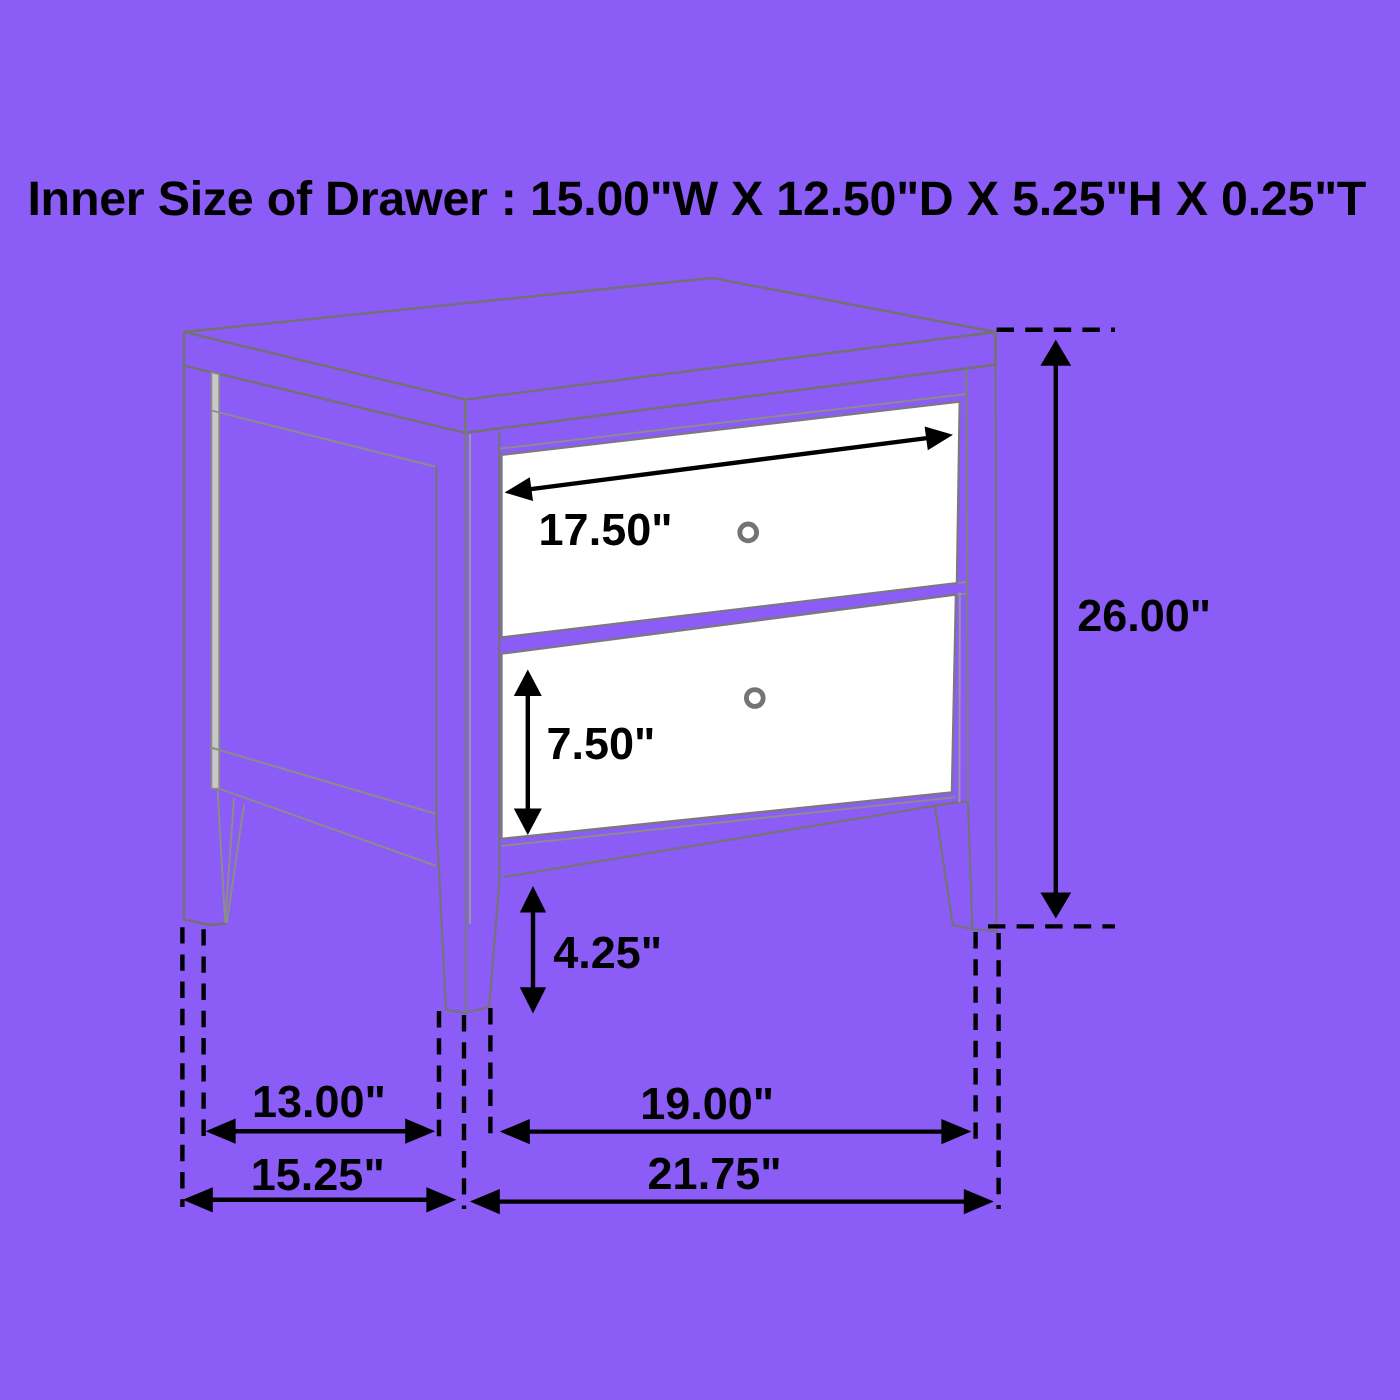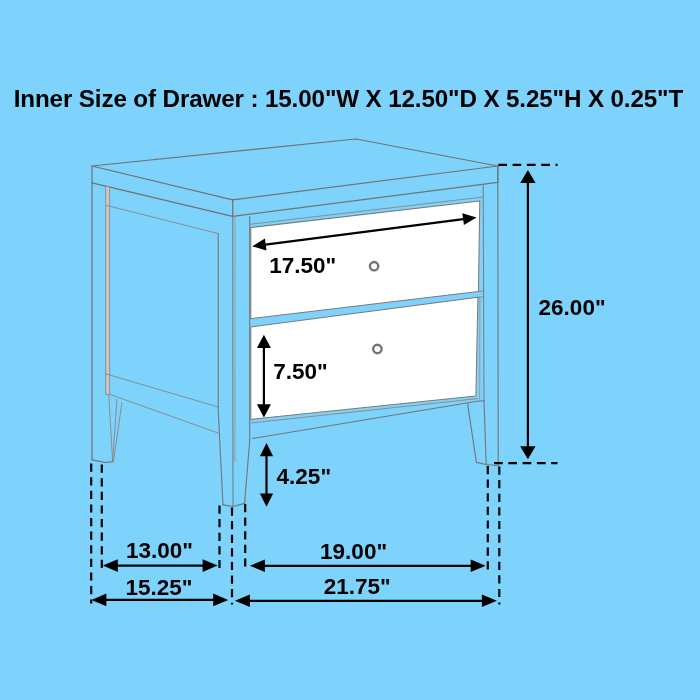--- a/index.html
+++ b/index.html
@@ -1,16 +1,16 @@
 <!DOCTYPE html>
 <html><head>
 <meta charset="utf-8">
 <style>
   html,body{margin:0;padding:0;background:#ffffff;}
-  .page{position:relative;width:700px;height:700px;background:#7dd3fc;overflow:hidden;}
+  .page{position:relative;width:700px;height:700px;background:#8b5cf6;overflow:hidden;}
   svg{position:absolute;top:0;left:0;}
   text{font-family:"Liberation Sans",sans-serif;font-weight:bold;fill:#000;}
 </style>
 </head>
 <body>
 <div class="page">
 <svg width="700" height="700" viewBox="0 0 700 700">
 
   <text x="13.7" y="107.4" font-size="24.2px" letter-spacing="-0.12">Inner Size of Drawer : 15.00"W X 12.50"D X 5.25"H X 0.25"T</text>
 

